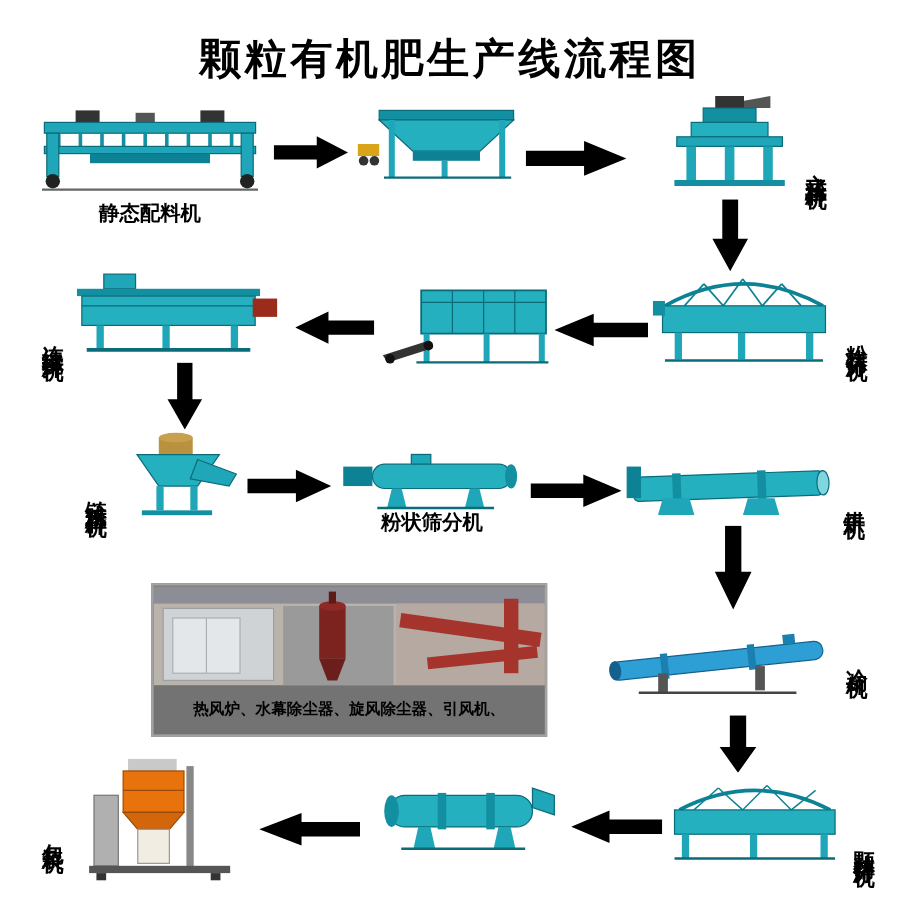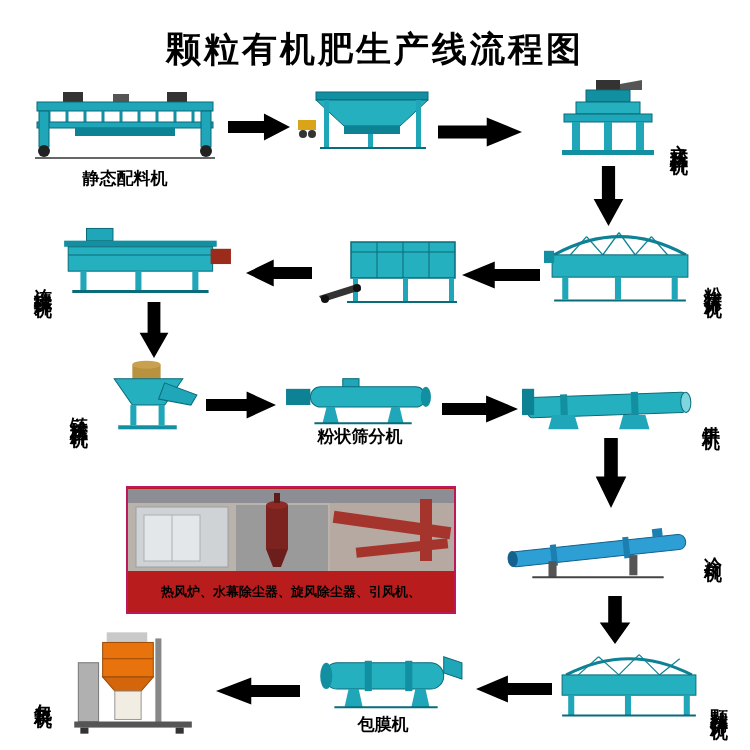--- a/index.html
+++ b/index.html
@@ -23,21 +23,21 @@
     letter-spacing:3px; width:24px; font-size:18px; text-align:center;
   }
 
   .arrow { position:absolute; background:#000; }
   .arrow.right { clip-path:polygon(0 30%, 58% 30%, 58% 5%, 100% 50%, 58% 95%, 58% 70%, 0 70%); }
   .arrow.left  { clip-path:polygon(100% 30%, 42% 30%, 42% 5%, 0 50%, 42% 95%, 42% 70%, 100% 70%); }
   .arrow.down  { clip-path:polygon(30% 0, 70% 0, 70% 55%, 95% 55%, 50% 100%, 5% 55%, 30% 55%); }
 
   .collage {
     position:absolute; left:126px; top:486px; width:330px; height:128px;
-    border:2px solid #be185d; background:#b91c1c;
+    border:2px solid #a3a3a3; background:#737373;
   }
   .collage-photos { width:100%; height:84px; }
   .collage-photos svg { width:100%; height:100%; display:block; }
   .collage-caption {
     height:40px; display:flex; flex-direction:column; justify-content:center;
     text-align:center; font-weight:bold; font-size:13px; line-height:1.4; color:#000;
   }
 </style>
 </head>
 <body>
@@ -286,21 +286,20 @@
       <rect x="20" y="14" width="118" height="26" rx="13" fill="#25b0bf" stroke="#0a6b79"></rect>
       <ellipse cx="22" cy="27" rx="6" ry="13" fill="#128fa0"></ellipse>
       <rect x="60" y="12" width="7" height="30" fill="#128fa0"></rect>
       <rect x="100" y="12" width="7" height="30" fill="#128fa0"></rect>
       <polygon points="138,8 156,14 156,30 138,24" fill="#1fa6b8" stroke="#0a6b79"></polygon>
       <polygon points="44,40 54,40 58,58 40,58" fill="#1fa6b8"></polygon>
       <polygon points="110,40 120,40 124,58 106,58" fill="#1fa6b8"></polygon>
       <line x1="30" y1="58" x2="132" y2="58" stroke="#0a6b79" stroke-width="2"></line>
     </svg>
   </div>
-  <div class="label h" style="left:318px;top:714px;width:130px;">包膜机</div>
 
   <div class="arrow left" style="left:216px;top:676px;width:84px;height:30px;"></div>
 
   <div class="node" style="left:54px;top:632px;width:152px;height:102px;">
     <svg viewBox="0 0 150 100">
       <rect x="100" y="6" width="6" height="86" fill="#888"></rect>
       <rect x="24" y="30" width="20" height="58" fill="#b0b0b0" stroke="#777"></rect>
       <rect x="52" y="0" width="40" height="10" fill="#c9c9c9"></rect>
       <rect x="48" y="10" width="50" height="34" fill="#e8720c" stroke="#9c4b06"></rect>
       <line x1="48" y1="26" x2="98" y2="26" stroke="#9c4b06"></line>

